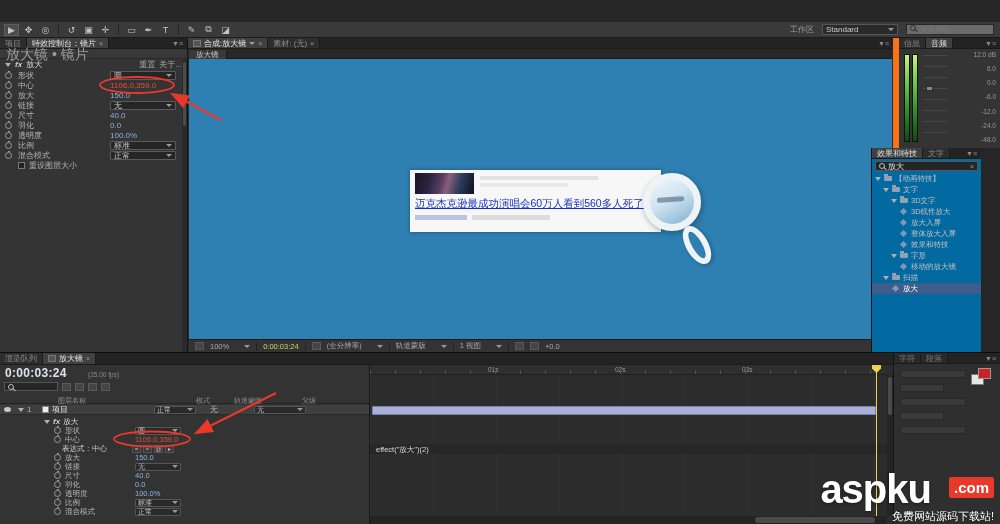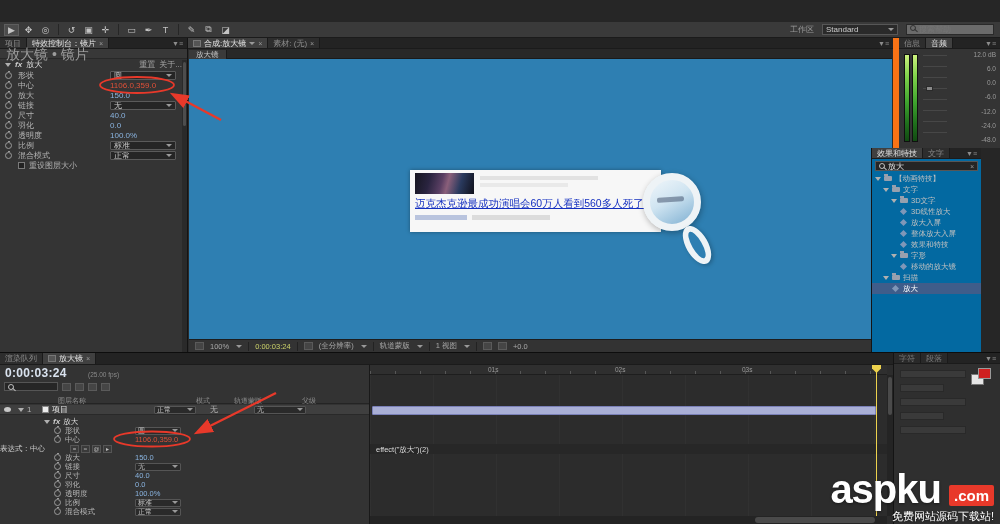--- a/index.html
+++ b/index.html
@@ -60,21 +60,21 @@
 .g1{position:absolute;left:70px;top:6px;width:118px;height:4px;background:#e2e2e2}
 .g2{position:absolute;left:70px;top:13px;width:88px;height:4px;background:#e9e9e9}
 .hlink{position:absolute;left:5px;top:27px;width:242px;font-size:10.5px;font-weight:500;color:#1530c0;text-decoration:underline;white-space:nowrap;overflow:hidden}
 .sub{position:absolute;left:5px;top:45px;display:flex;gap:5px}
 .sub i{display:block;height:5px}
 .sb1{width:52px;background:#b9c4de}.sb2{width:78px;background:#dcdcdc}
 .lens{position:absolute;left:454px;top:114px;width:58px;height:58px;border:7px solid #eef3f6;border-radius:50%;background:linear-gradient(150deg,#f0f6fa 0%,#cfe4f1 45%,#7fb0d2 100%);box-shadow:1px 2px 6px rgba(0,0,0,.3)}
 .lens::after{content:"";position:absolute;left:7px;top:17px;width:27px;height:5px;background:#3a4a66;opacity:.5;border-radius:2px;transform:rotate(-4deg)}
 .lhandle{position:absolute;left:497px;top:165px;width:22px;height:42px;border:6px solid #eef3f6;border-radius:50%;transform:rotate(-30deg);box-shadow:1px 2px 4px rgba(0,0,0,.25)}
 .csb{position:absolute;left:1px;right:1px;bottom:0;height:13px;background:#333;border-top:1px solid #1d1d1d;display:flex;align-items:center;gap:6px;padding:0 6px;font-size:7.5px;color:#a8a8a8}
-.seg{display:flex;align-items:center;gap:7px;white-space:nowrap}
+.seg{display:flex;align-items:center;gap:15px;white-space:nowrap}
 .gico{width:9px;height:8px;background:#454545;border:1px solid #5a5a5a;flex:none}
 .ctime{color:#ccd36a}
 .csep{width:1px;height:9px;background:#222}
 
 .infop{position:absolute;left:893px;top:38px;width:107px;height:110px;background:#343434;border-left:6px solid #f97316}
 .metw{position:absolute;left:5px;top:16px;bottom:6px;width:14px;display:flex;gap:2px}
 .metw i{flex:1;background:linear-gradient(#cdf27e 0%,#7fd24a 25%,#3fa32e 55%,#1f6f1c 80%,#124a12 100%);border:1px solid #101010}
 .dbt{position:absolute;left:24px;width:24px;top:17px;bottom:8px;background:repeating-linear-gradient(180deg,#474747 0 1px,transparent 1px 11px)}
 .dbl{position:absolute;right:4px;top:13px;bottom:5px;display:flex;flex-direction:column;justify-content:space-between;text-align:right;font-size:6.5px;color:#9a9a9a}
 .kn{position:absolute;left:27px;top:48px;width:7px;height:5px;background:#8a8a8a;border:1px solid #2a2a2a}
@@ -107,21 +107,21 @@
 .sbox{display:flex;align-items:center;width:54px;height:9px;background:#262626;border:1px solid #555;padding:0 3px}
 .cols{position:absolute;left:0;top:30px;width:100%;height:9px;border-bottom:1px solid #242424;font-size:7px;color:#8f8f8f}
 .cols span{position:absolute;top:1px}
 .lrow{position:absolute;left:0;top:40px;width:100%;height:10px;background:#3f3f3f;border-bottom:1px solid #292929;display:flex;align-items:center;font-size:8px;color:#e2e2e2}
 .eye{width:7px;height:5px;border-radius:50%;background:#c8c8c8;margin:0 4px;flex:none}
 .lcell{flex:none}
 .lsw{width:7px;height:7px;background:#ececec;border:1px solid #888;margin:0 3px;flex:none}
 .ddt{display:flex;align-items:center;height:8px;background:#2a2a2a;border:1px solid #555;border-radius:1px;padding:0 2px;font-size:7px;color:#c4c4c4;white-space:nowrap}
 .props{position:absolute;left:0;top:52px;width:100%}
 .tlr{display:flex;align-items:center;height:9px;font-size:7.5px;color:#b8b8b8}
-.i1{padding-left:44px}.i2{padding-left:54px}.i3{}
+.i1{padding-left:44px}.i2{padding-left:54px}.i3{padding-left:62px}
 .tlr .lb{width:70px;white-space:nowrap;overflow:hidden}
 .tlr .ddt{width:46px}
 .glab{color:#dcdcdc;margin-left:3px}
 .tlr .swi{margin-right:4px}
 .xic{width:9px;height:8px;background:#3a3a3a;border:1px solid #555;margin-right:2px;font-size:6px;color:#bbb;display:flex;align-items:center;justify-content:center;flex:none}
 .xeq::before{content:"="}.xgr::before{content:"≈"}.xpk::before{content:"@"}.xar::before{content:"▸"}
 .rp{position:absolute;left:370px;top:12px;right:0;bottom:0;background:#2c2c2c;overflow:hidden}
 .rp::before{content:"";position:absolute;left:0;right:0;top:10px;bottom:8px;background:repeating-linear-gradient(90deg,rgba(255,255,255,.025) 0 1px,transparent 1px 63px)}
 .ruler{position:absolute;left:0;right:6px;top:0;height:10px;background:#2f2f2f;border-bottom:1px solid #1e1e1e}
 .ruler::after{content:"";position:absolute;left:0;right:0;bottom:0;height:3px;background:repeating-linear-gradient(90deg,#575757 0 1px,transparent 1px 25px)}
@@ -130,21 +130,21 @@
 .exprow{position:absolute;left:0;right:6px;top:79px;height:10px;background:#272727}
 .exptx{position:absolute;left:6px;top:80px;font-size:7.5px;color:#dcdcdc}
 .cti{position:absolute;left:506px;top:0;bottom:8px;width:1px;background:#edd24d}
 .ctih{position:absolute;left:502px;top:0;width:9px;height:8px;background:#edd24d;clip-path:polygon(0 0,100% 0,100% 45%,50% 100%,0 45%)}
 .hsb{position:absolute;left:0;right:6px;bottom:0;height:8px;background:#242424}
 .hsb::after{content:"";position:absolute;right:12px;width:120px;top:1px;bottom:1px;background:#4a4a4a;border-radius:3px}
 .vsb2{position:absolute;right:0;top:10px;bottom:8px;width:6px;background:#242424}
 .vsb2::after{content:"";position:absolute;left:1px;right:1px;top:2px;height:38px;background:#4a4a4a;border-radius:2px}
 
 .wm{position:absolute;right:6px;bottom:2px;text-align:right;z-index:45;line-height:1}
-.wmrow{display:flex;align-items:flex-end;justify-content:flex-end;gap:8px}
+.wmrow{display:flex;align-items:center;justify-content:flex-end;gap:18px}
 .brand{font-size:40px;font-weight:bold;color:#fff;letter-spacing:-1px;text-shadow:0 1px 3px rgba(0,0,0,.45)}
 .com{background:#e8392a;color:#fff;font-size:15px;font-weight:bold;padding:3px 5px;border-radius:2px;margin-bottom:3px}
 .cap{font-size:11px;color:#fff;margin-top:2px;text-shadow:0 1px 2px rgba(0,0,0,.5)}
 .anno{position:absolute;left:0;top:0;z-index:50;pointer-events:none}
 </style>
 </head>
 <body>
 
 <div id="screen">
 

